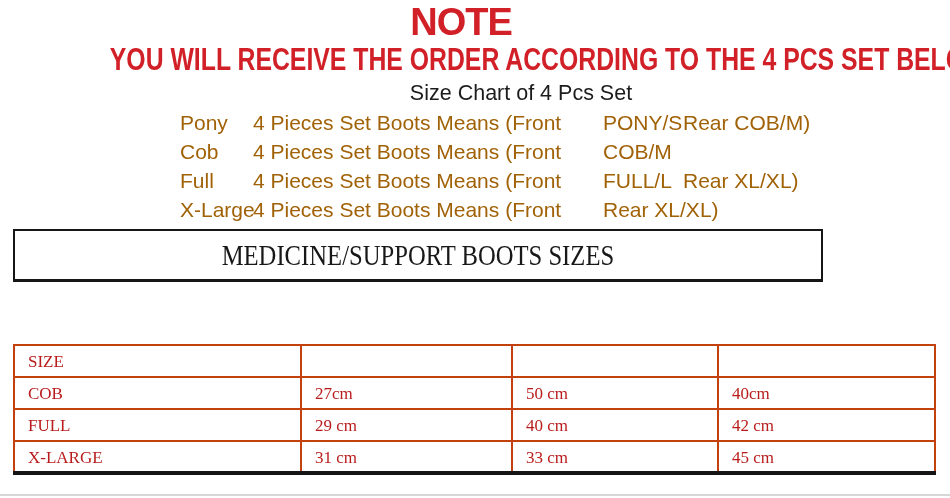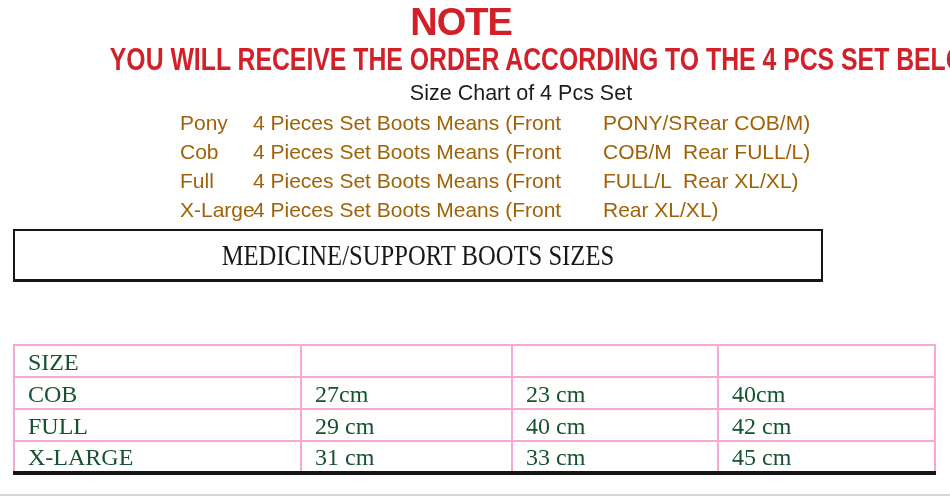--- a/index.html
+++ b/index.html
@@ -97,26 +97,26 @@
     top: 344px;
     left: 13px;
     width: 921px;
     border-collapse: collapse;
     table-layout: fixed;
     border: 2px solid #151515;
     border-bottom-width: 4px;
     background: #ffffff;
   }
   .size-table td {
-    border: 2px solid #f9a8d4;
+    border: 2px solid #c2410c;
     height: 32px;
     padding: 2px 0 0 13px;
     font-family: "Liberation Serif", serif;
-    font-size: 24px;
-    color: #14532d;
+    font-size: 17px;
+    color: #b91c1c;
     vertical-align: middle;
     white-space: nowrap;
     overflow: hidden;
   }
   
   .bottom-scan-line {
     position: absolute;
     top: 494px;
     left: 0;
     width: 100%;
@@ -142,21 +142,20 @@
     <div class="set-row">
       <span>Pony</span>
       <span>4 Pieces Set Boots Means (Front</span>
       <span>PONY/S</span>
       <span>Rear COB/M)</span>
     </div>
     <div class="set-row">
       <span>Cob</span>
       <span>4 Pieces Set Boots Means (Front</span>
       <span>COB/M</span>
-      <span>Rear FULL/L)</span>
     </div>
     <div class="set-row">
       <span>Full</span>
       <span>4 Pieces Set Boots Means (Front</span>
       <span>FULL/L</span>
       <span>Rear XL/XL)</span>
     </div>
     <div class="set-row">
       <span>X-Large</span>
       <span>4 Pieces Set Boots Means (Front</span>
@@ -178,21 +177,21 @@
     <tbody>
       <tr>
         <td>SIZE</td>
         <td></td>
         <td></td>
         <td></td>
       </tr>
       <tr>
         <td>COB</td>
         <td>27cm</td>
-        <td>23 cm</td>
+        <td>50 cm</td>
         <td>40cm</td>
       </tr>
       <tr>
         <td>FULL</td>
         <td>29 cm</td>
         <td>40 cm</td>
         <td>42 cm</td>
       </tr>
       <tr>
         <td>X-LARGE</td>

